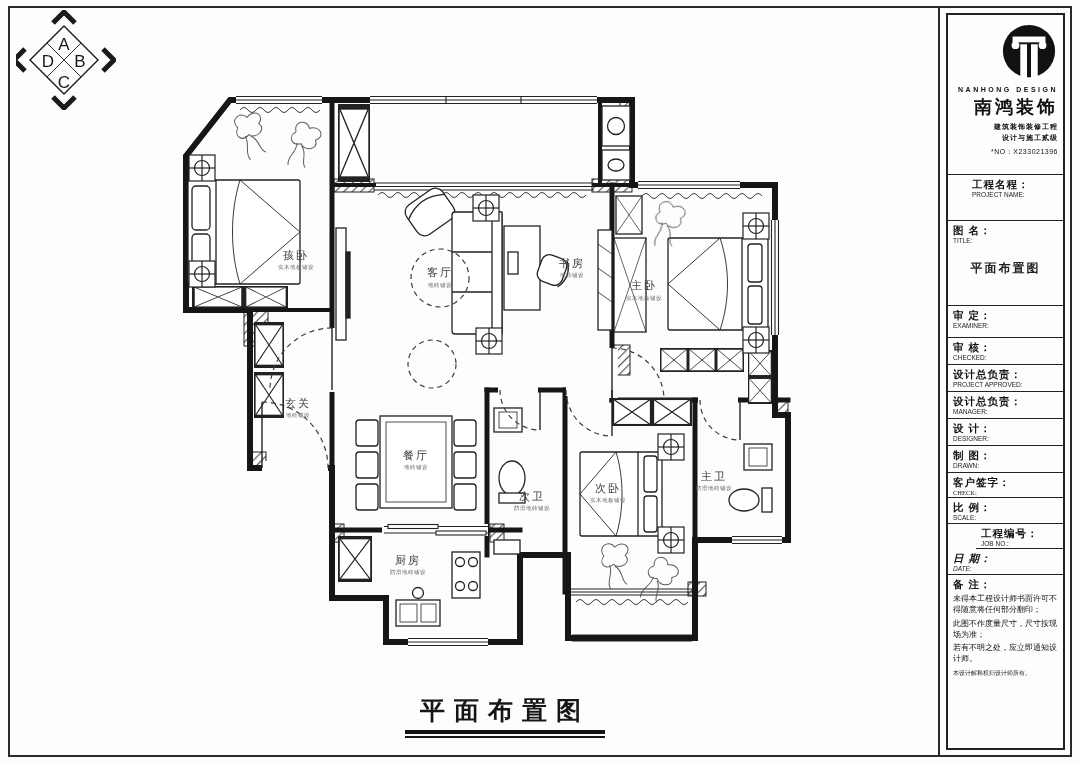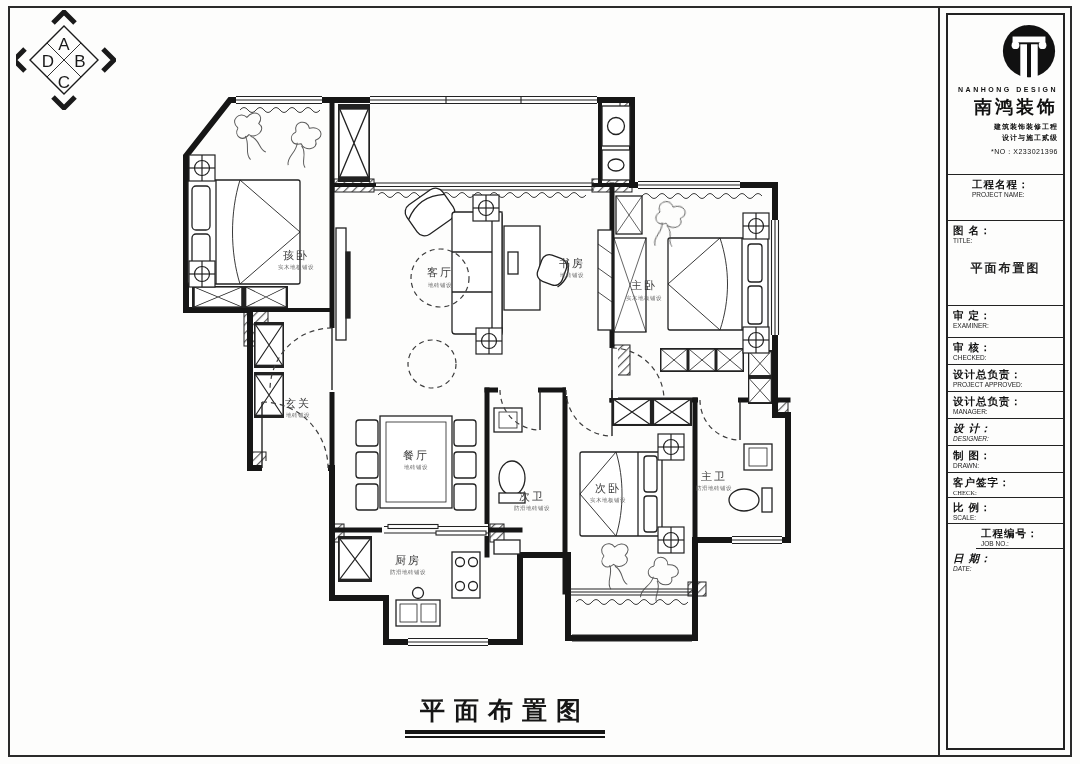--- a/index.html
+++ b/index.html
@@ -409,21 +409,21 @@
     <div class="tb-row" style="height:27px;">
       <div class="cn">设计总负责：</div>
       <div class="en">PROJECT APPROVED:</div>
     </div>
 
     <div class="tb-row" style="height:27px;">
       <div class="cn">设计总负责：</div>
       <div class="en">MANAGER:</div>
     </div>
 
-    <div class="tb-row" style="height:27px;font-style:italic;">
+    <div class="tb-row" style="height:27px;">
       <div class="cn">设  计：</div>
       <div class="en">DESIGNER:</div>
     </div>
 
     <div class="tb-row" style="height:27px;">
       <div class="cn">制  图：</div>
       <div class="en">DRAWN:</div>
     </div>
 
     <div class="tb-row" style="height:25px;font-family:Liberation Serif, serif;">
@@ -440,15 +440,23 @@
       <div class="cn">工程编号：</div>
       <div class="en">JOB NO.:</div>
     </div>
 
     <div class="tb-row" style="height:26px;font-style:italic;">
       <div class="cn">日  期：</div>
       <div class="en">DATE:</div>
     </div>
 
 
+    <div class="tb-row" style="flex:1;">
+      <div class="cn">备 注：</div>
+      <div class="notes-line">未得本工程设计师书面许可不得随意将任何部分翻印；</div>
+      <div class="notes-line">此图不作度量尺寸，尺寸按现场为准；</div>
+      <div class="notes-line">若有不明之处，应立即通知设计师。</div>
+      <div class="notes-copy">本设计解释权归设计师所有。</div>
+
+    </div>
 
   </div>
 </div>
 
 </body></html>

